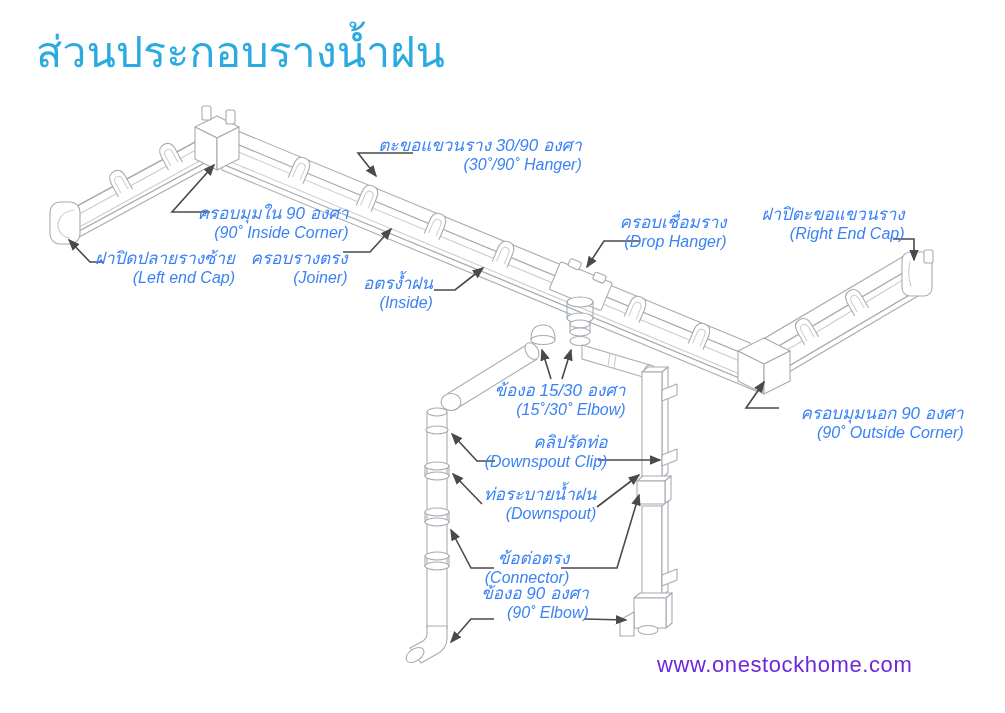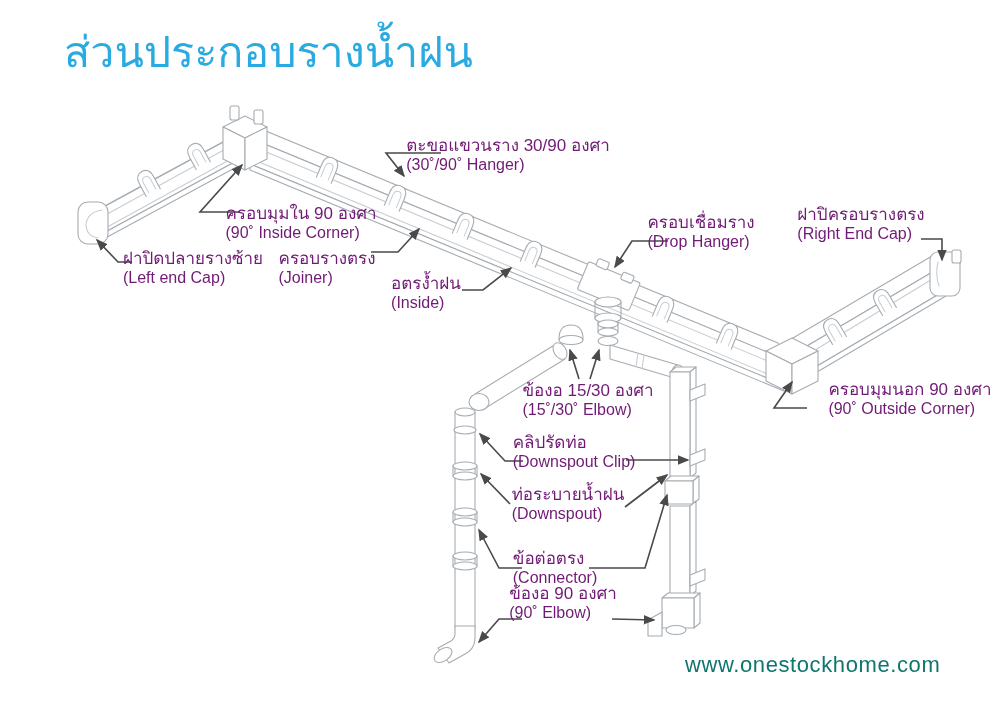--- a/index.html
+++ b/index.html
@@ -1,33 +1,33 @@
 <!DOCTYPE html>
 <html><head>
 <meta charset="utf-8">
 <style>
   html,body{margin:0;padding:0;}
   body{
     width:1005px;height:713px;position:relative;background:#ffffff;overflow:hidden;
     font-family:"Liberation Sans","DejaVu Sans",sans-serif;
   }
-  .stage{position:absolute;inset:0;margin-left:28px;}
+  .stage{position:absolute;inset:0;}
   #title{
     position:absolute;left:36px;top:18px;
     font-size:43px;font-weight:500;color:#29abe2;letter-spacing:0px;
   }
   svg{position:absolute;left:0;top:0;}
   .lbl{
-    position:absolute;transform:translateX(-50%);text-align:left;
-    color:#701a75;white-space:nowrap;z-index:3;
+    position:absolute;transform:translateX(-50%);text-align:right;
+    color:#3b82f6;white-space:nowrap;z-index:3;font-style:italic;
   }
   .lbl .th{display:block;font-size:17px;line-height:1.12;}
   .lbl .en{display:block;font-size:16px;line-height:1.15;margin-top:1px;}
   #watermark{
-    position:absolute;left:657px;top:652px;font-size:22px;color:#0f766e;
+    position:absolute;left:657px;top:652px;font-size:22px;color:#6d28d9;
     letter-spacing:0.6px;z-index:3;
   }
 </style>
 </head>
 <body>
 
 <div class="stage">
 
   <div id="title">ส่วนประกอบรางน้ำฝน</div>
 
@@ -233,24 +233,24 @@
   </div>
   <div class="lbl" style="left:398px;top:274px">
     <span class="th">อตรง้ำฝน</span>
     <span class="en">(Inside)</span>
   </div>
   <div class="lbl" style="left:673px;top:213px">
     <span class="th">ครอบเชื่อมราง</span>
     <span class="en">(Drop Hanger)</span>
   </div>
   <div class="lbl" style="left:833px;top:205px">
-    <span class="th">ฝาปิครอบรางตรง</span>
+    <span class="th">ฝาปิตะขอแขวนราง</span>
     <span class="en">(Right End Cap)</span>
   </div>
-  <div class="lbl" style="left:882px;top:380px">
+  <div class="lbl" style="left:882px;top:404px">
     <span class="th">ครอบมุมนอก 90 องศา</span>
     <span class="en">(90˚  Outside Corner)</span>
   </div>
   <div class="lbl" style="left:560px;top:381px">
     <span class="th">ข้องอ 15/30 องศา</span>
     <span class="en">(15˚/30˚  Elbow)</span>
   </div>
   <div class="lbl" style="left:540px;top:485px">
     <span class="th">ท่อระบายน้ำฝน</span>
     <span class="en">(Downspout)</span>

